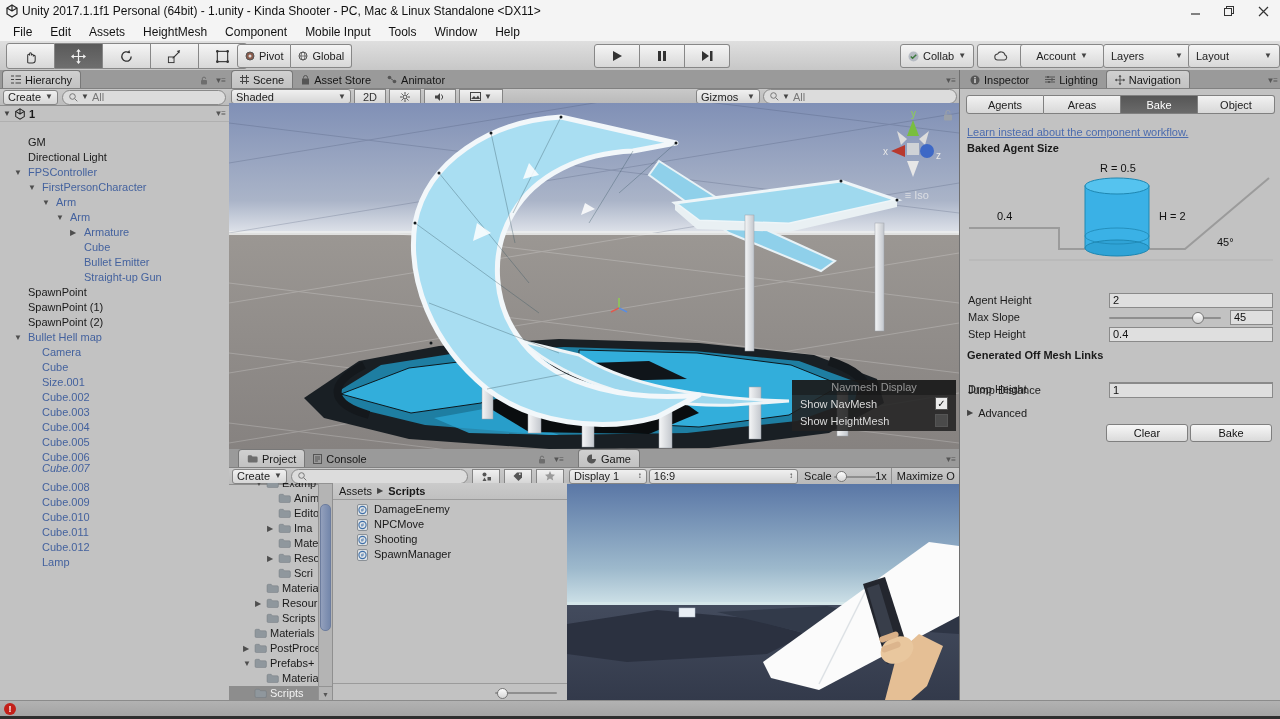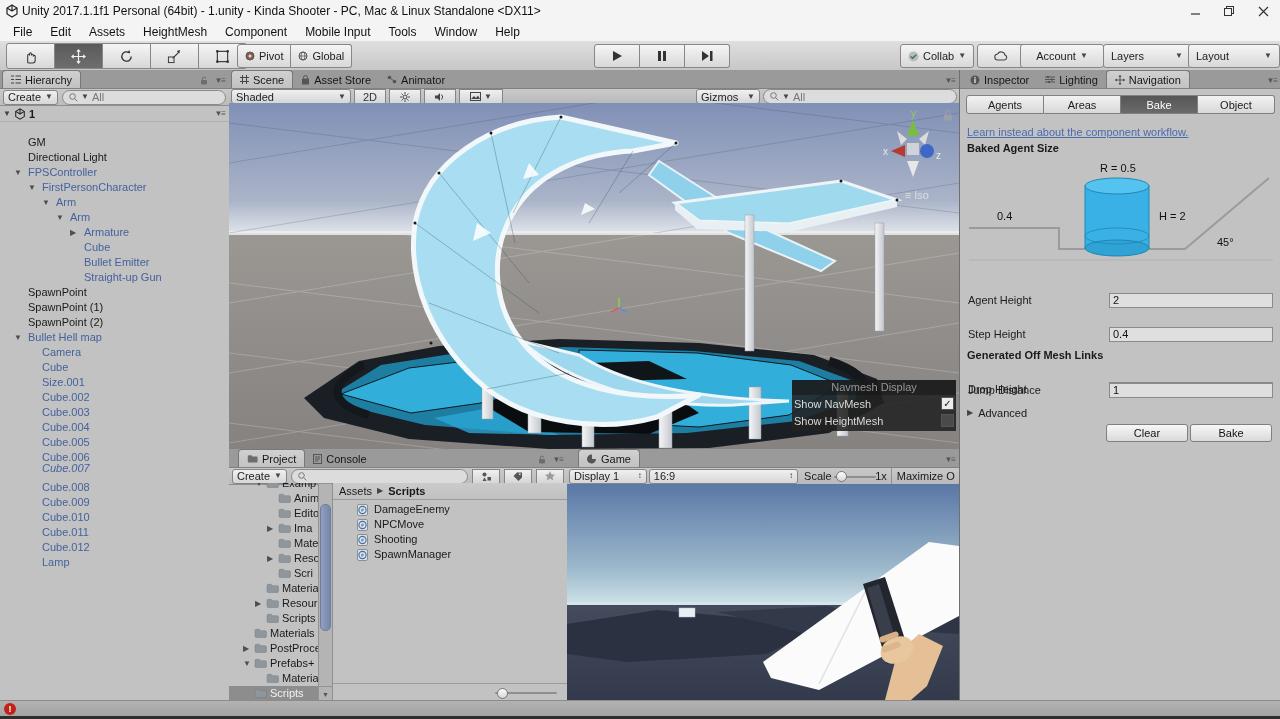--- a/index.html
+++ b/index.html
@@ -39,21 +39,21 @@
   .harrow{position:absolute;top:0;font-size:8px;color:#4e4e4e}
   .hlabel{position:absolute;top:0}
   .blue{color:#44629e}
   .hrow.selrow{background:#8d8d8d;color:#f2f2f2}
   .ficon{position:absolute;top:2px}
   .sb-track{background:#b4b4b4;border:1px solid #939393}
   .sb-thumb{background:linear-gradient(90deg,#93a0bc,#7487ab);border:1px solid #6d7d9e;border-radius:5px}
   
   .nm-overlay{background:rgba(34,34,34,.88);color:#dadada}
   .nm-title{height:15px;line-height:15px;text-align:center;color:#969696;background:rgba(20,20,20,.5)}
-  .nm-row{height:17px;display:flex;align-items:center;padding:0 2px;}
+  .nm-row{height:17px;display:flex;align-items:center;padding:0 8px;}
   .nm-check{width:11px;height:11px;margin-left:auto;border:1px solid #555;display:flex;align-items:center;justify-content:center;font-size:10px}
   .nm-check.on{background:#ececec;color:#111}
   .nm-check.off{background:#4a4a4a;color:transparent}
   
   .subtab{flex:1;height:17px;background:linear-gradient(#f2f2f2,#d8d8d8);border:1px solid #808080;display:flex;align-items:center;justify-content:center;color:#222}
   .subtab+.subtab{border-left:none}
   .subtab:first-child{border-radius:3px 0 0 3px}
   .subtab:last-child{border-radius:0 3px 3px 0}
   .subtab.active{background:linear-gradient(#565656,#6a6a6a);color:#fff}
   .nav-row{position:absolute;left:8px;right:8px;height:16px}
@@ -898,20 +898,26 @@
       <text x="30" y="64" font-size="11" fill="#111" font-family="Liberation Sans">0.4</text>
       <text x="250" y="90" font-size="11" fill="#111" font-family="Liberation Sans">45°</text>
     </svg>
   </div>
 
   <div id="nav-fields" style="position: absolute; left: 0px; top: 206px; right: 0px; height: 70px;">
       <div class="nav-row" style="top: 17px;">
         <span class="nav-label">Agent Height</span>
         <div class="field nav-field">2</div>
       </div>
+      <div class="nav-row" style="top: 34px;">
+        <span class="nav-label">Max Slope</span>
+        <div class="slider-track" style="left: 141px; width: 112px;"></div>
+        <div class="slider-thumb" style="left: 223.88px;"></div>
+        <div class="field" style="position: absolute; left: 262px; right: 0px; top: 0px;">45</div>
+      </div>
       <div class="nav-row" style="top: 51px;">
         <span class="nav-label">Step Height</span>
         <div class="field nav-field">0.4</div>
       </div>
     </div>
 
   <div class="abs bold" style="left:7px;top:279px">Generated Off Mesh Links</div>
   <div id="offmesh-fields" style="position: absolute; left: 0px; top: 296px; right: 0px; height: 36px;">
       <div class="nav-row" style="top: 16px; padding-left: 17px;">
         <span class="nav-label">Drop Height</span>

